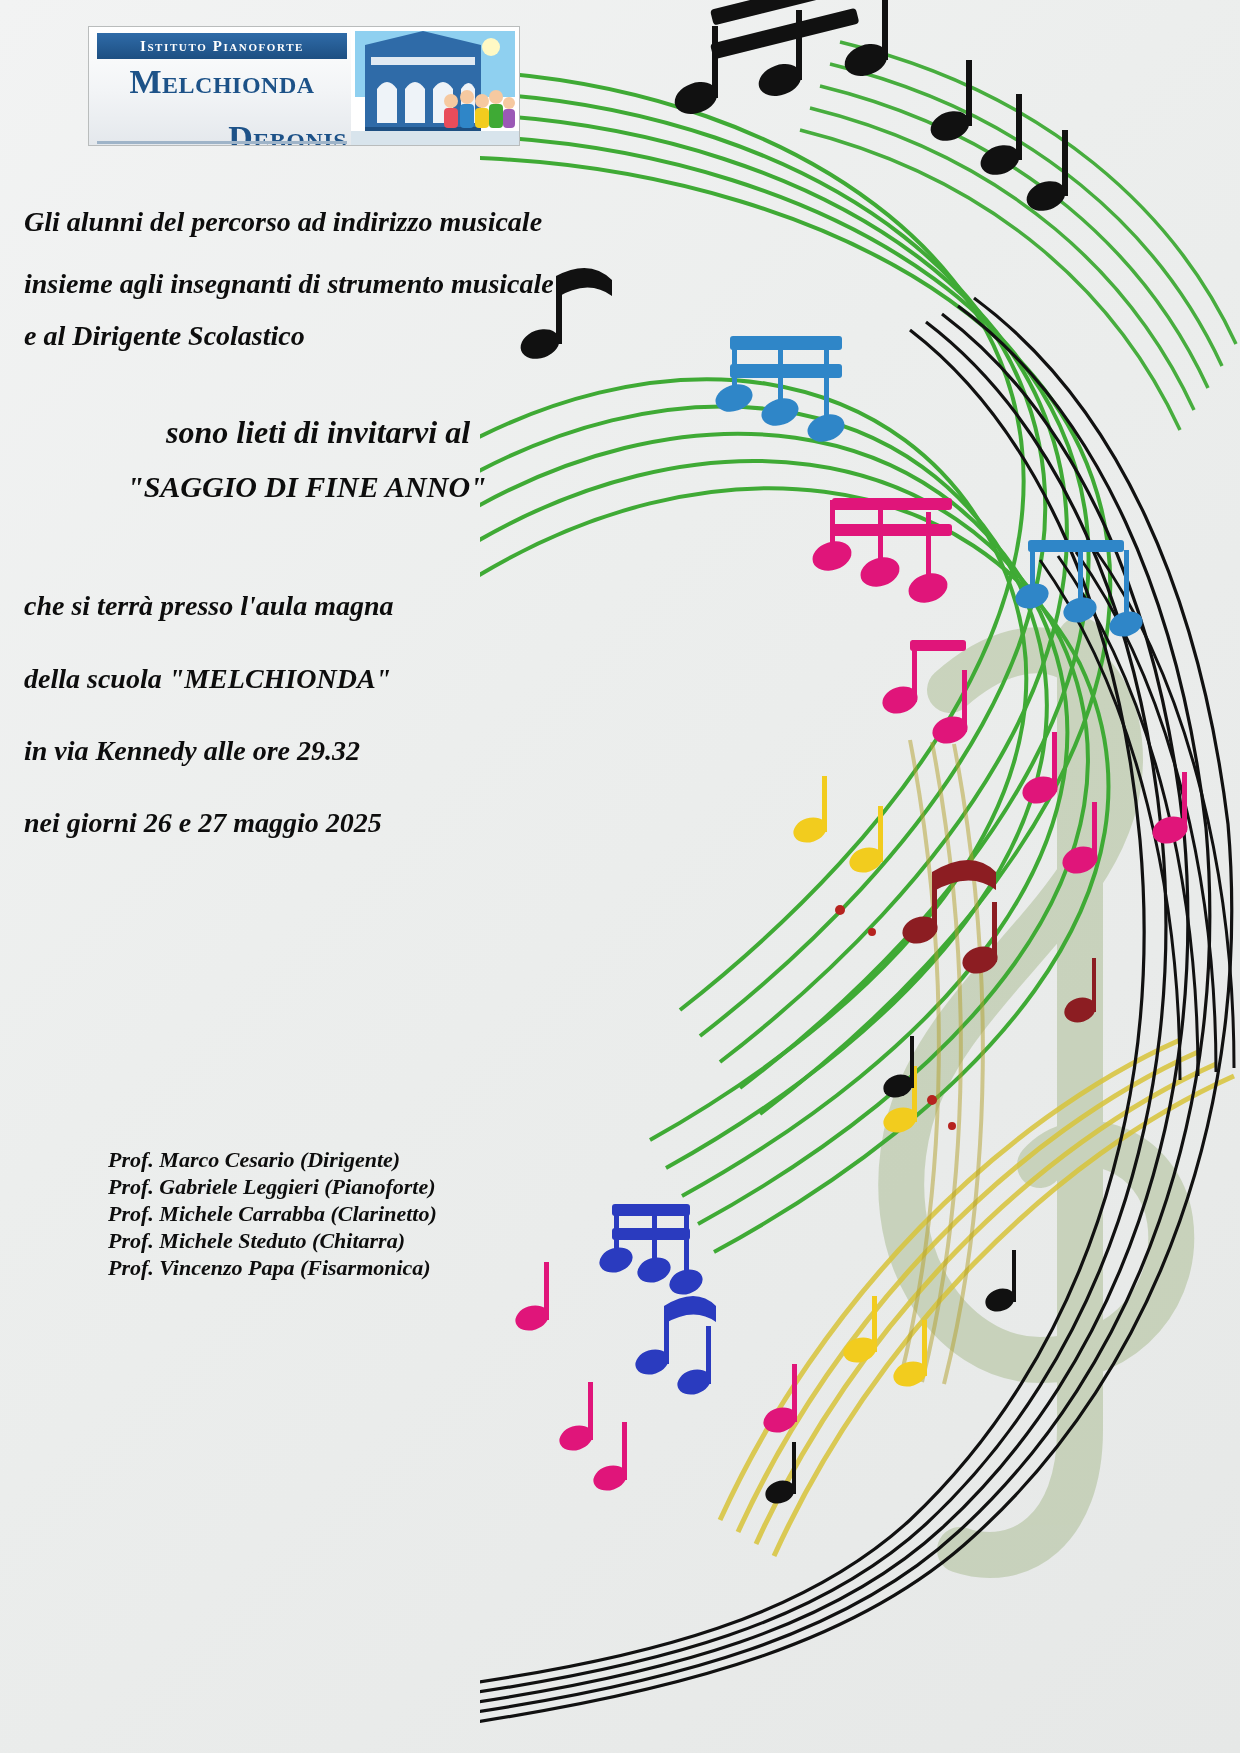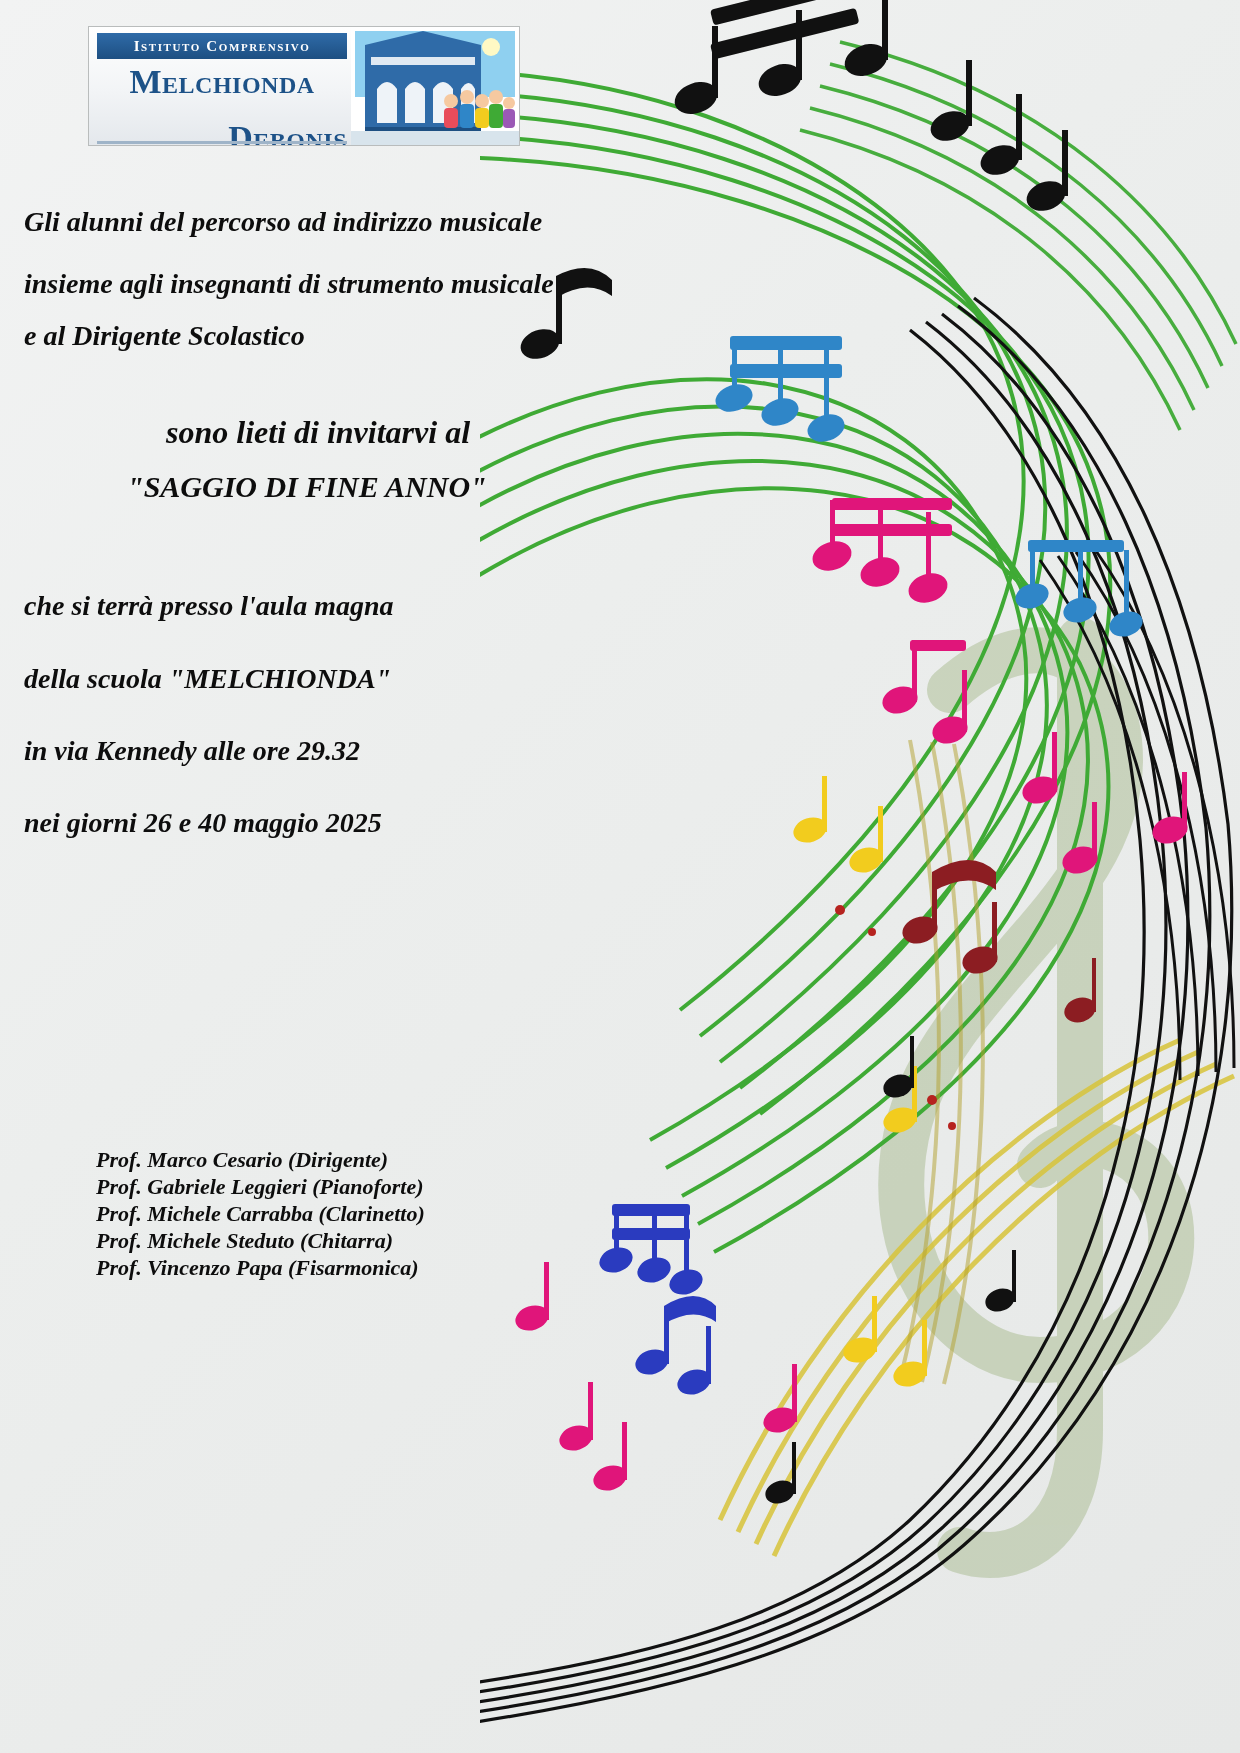--- a/index.html
+++ b/index.html
@@ -131,21 +131,21 @@
     position: absolute;
     left: 96px;
     top: 1146px;
     font-family: "Liberation Serif", serif;
     font-style: italic;
     font-weight: bold;
     font-size: 22px;
     line-height: 27px;
     color: #0d0d0d;
   }
-  .teachers div { white-space: nowrap; }
+  .teachers div { white-space: nowrap; margin-left: 12px; }
 </style>
 </head>
 <body>
 
 <div class="page">
 
   <div class="art">
     <svg width="760" height="1753" viewBox="0 0 760 1753" xmlns="http://www.w3.org/2000/svg">
       <defs>
         <clipPath id="clipAll">
@@ -338,21 +338,21 @@
           <circle cx="392" cy="932" r="4"></circle>
           <circle cx="452" cy="1100" r="5"></circle>
           <circle cx="472" cy="1126" r="4"></circle>
         </g>
       </g>
     </svg>
   </div>
 
   <div class="logo">
     <div class="logo-text">
-      <div class="logo-line1">Istituto Comprensivo</div>
+      <div class="logo-line1">Istituto Pianoforte</div>
       <div class="logo-line2">Melchionda</div>
       <div class="logo-line3">Debonis</div>
       <div class="logo-rule"></div>
     </div>
     <div class="logo-img">
       <svg width="168" height="118" viewBox="0 0 168 118" xmlns="http://www.w3.org/2000/svg">
         <rect x="0" y="0" width="168" height="118" fill="#ffffff"></rect>
         <rect x="4" y="4" width="160" height="66" fill="#8fd0f0"></rect>
         <circle cx="140" cy="20" r="9" fill="#fff9c4"></circle>
 
@@ -387,21 +387,21 @@
   <div class="txt intro l2">insieme agli insegnanti di strumento musicale</div>
   <div class="txt intro l1">Gli alunni del percorso ad indirizzo musicale</div>
   <div class="txt intro l3">e al Dirigente Scolastico</div>
 
   <div class="txt invite">sono lieti di invitarvi al</div>
   <div class="txt title">"SAGGIO DI FINE ANNO"</div>
 
   <div class="txt where w1">che si terrà presso l'aula magna</div>
   <div class="txt where w2">della scuola "MELCHIONDA"</div>
   <div class="txt where w3">in via Kennedy alle ore 29.32</div>
-  <div class="txt where w4">nei giorni 26 e 40 maggio 2025</div>
+  <div class="txt where w4">nei giorni 26 e 27 maggio 2025</div>
 
   <div class="teachers">
     <div>Prof. Marco Cesario (Dirigente)</div>
     <div>Prof. Gabriele Leggieri (Pianoforte)</div>
     <div>Prof. Michele Carrabba (Clarinetto)</div>
     <div>Prof. Michele Steduto (Chitarra)</div>
     <div>Prof. Vincenzo Papa (Fisarmonica)</div>
   </div>
 
 </div>

